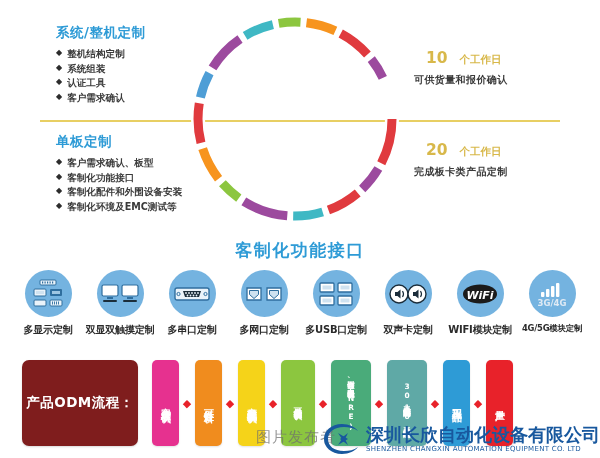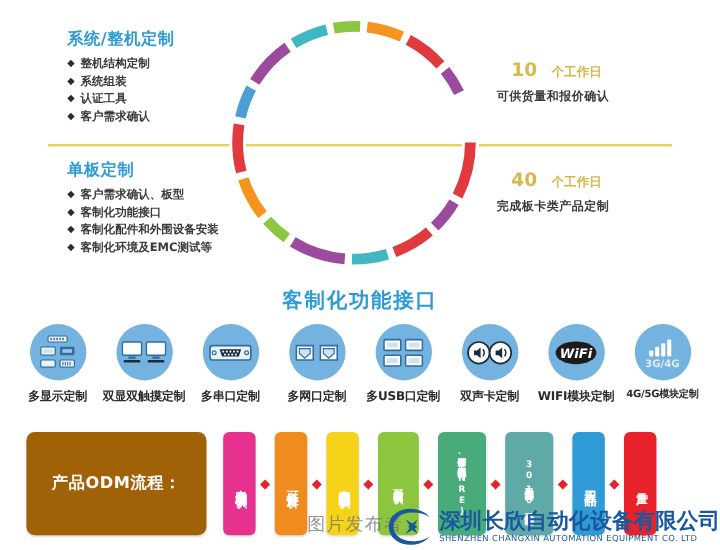--- a/index.html
+++ b/index.html
@@ -84,21 +84,21 @@
   }
   .ilabel.tight{font-size:8.4px;}
 
   
   .bot{position:absolute;left:0;top:352px;width:600px;height:106px;}
   .flowrow{
     position:absolute;left:22px;top:8px;
     display:flex;align-items:stretch;height:86px;
   }
   .odmbox{
-    width:150px;background:#a16207;border-radius:7px;
+    width:116px;background:#7f1d1d;border-radius:7px;
     display:flex;align-items:center;justify-content:center;
     color:#fff;font-weight:bold;font-size:13.5px;letter-spacing:.5px;
     box-shadow:0 1px 2px rgba(0,0,0,.15);
   }
   .gap{width:14px;}
   .step{
     width:27px;border-radius:5px;color:#fff;font-weight:bold;
     writing-mode:vertical-rl;text-orientation:upright;
     display:flex;align-items:center;justify-content:center;
     font-size:10px;line-height:12px;letter-spacing:1px;
@@ -206,21 +206,21 @@
         </g>
       </svg>
     </div>
 
     <div class="days days-10">
       <span class="num">10</span><span class="unit">个工作日</span>
       <span class="sub">可供货量和报价确认</span>
     </div>
 
     <div class="days days-30">
-      <span class="num">40</span><span class="unit">个工作日</span>
+      <span class="num">20</span><span class="unit">个工作日</span>
       <span class="sub">完成板卡类产品定制</span>
     </div>
   </div>
 
   <div class="mid">
     <div class="mid-title">客制化功能接口</div>
 
     <div class="iconrow">
 
       <div class="icell">

